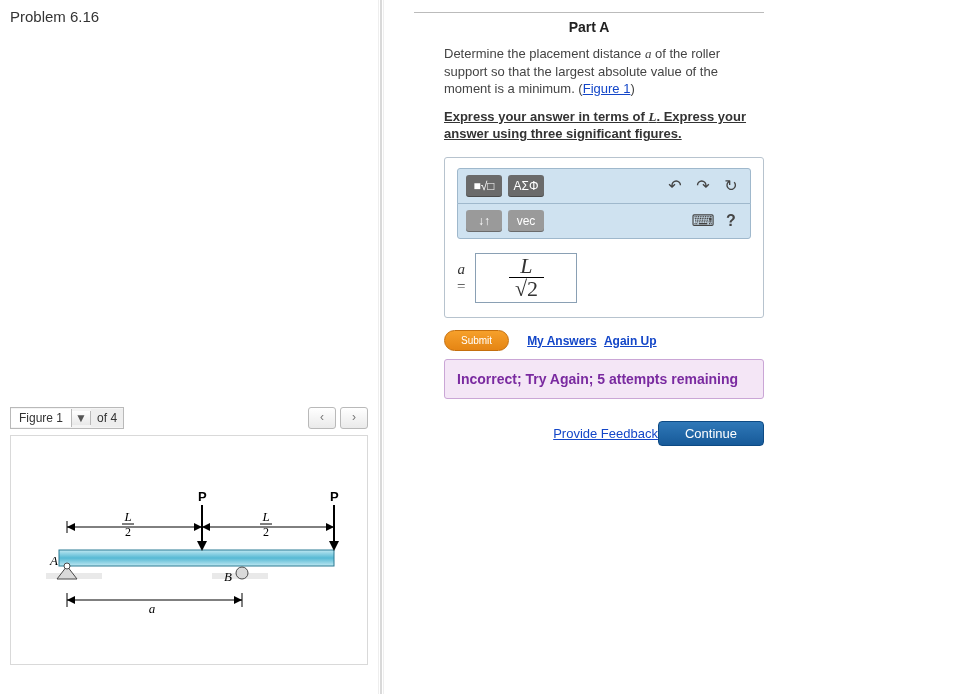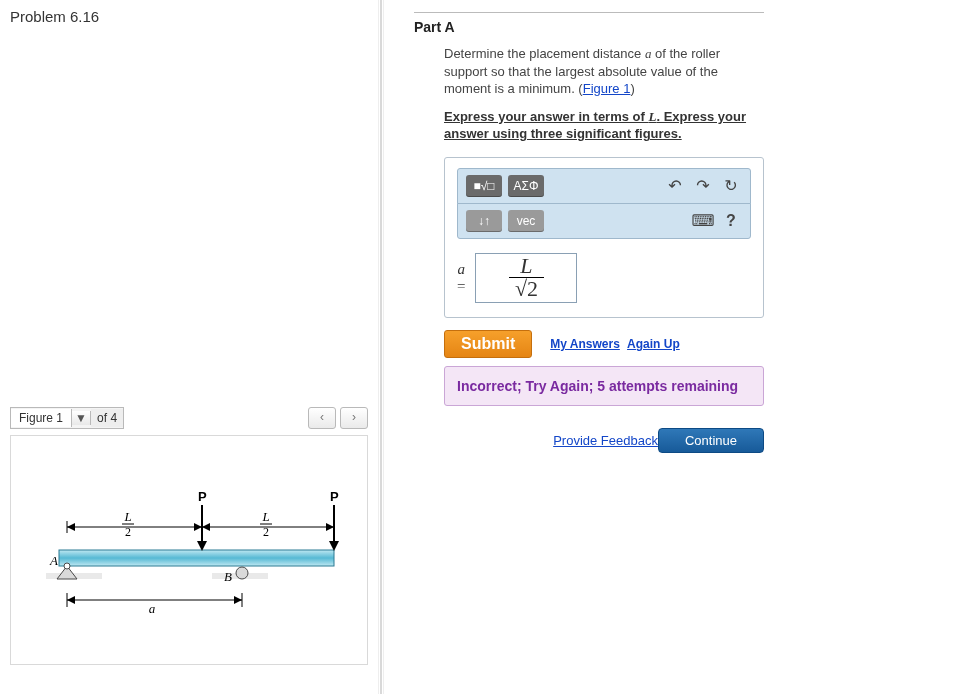--- a/index.html
+++ b/index.html
@@ -22,21 +22,21 @@
   .fig-select .tot { padding:2px 6px; background:#eee; }
   .fig-nav { margin-left:auto; display:flex; gap:4px; }
   .nav-btn { width:26px; height:20px; border:1px solid #b9b9b9; background:linear-gradient(#fff,#eaeaea);
              border-radius:3px; text-align:center; line-height:18px; color:#777; font-size:12px;}
   .figure-panel { border:1px solid #d9d9d9; margin-top:4px; height:230px; box-sizing:border-box;
                   display:flex; align-items:center; justify-content:center; background:#fff;
                   overflow:hidden; }
 
   
   .hr-top { border:none; border-top:1px solid #bbb; margin:12px 0 6px 0; }
-  .part-title { font-weight:bold; font-size:14px; margin:4px 0 10px 0; color:#222; }
+  .part-title { font-weight:bold; font-size:14px; margin:4px 0 10px 0; color:#222;text-align:center; }
   .q-text { margin:0 0 10px 30px; max-width:320px; line-height:1.35; color:#444; }
   .q-text a { color:#1346c8; text-decoration:underline; }
   .q-bold { font-weight:bold; margin:0 0 14px 30px; max-width:340px; line-height:1.35;text-decoration:underline; }
   .q-bold .ital { font-style:italic; font-family: 'Times New Roman', serif; }
 
   .answer-block { margin-left:30px; border:1px solid #b7c3ce; border-radius:3px; width:320px;
                   box-sizing:border-box; padding:10px 12px 14px 12px; background:#fff; }
   .tool-row { background:#cfe2f0; border:1px solid #9fb8cc; border-radius:3px; padding:6px 8px;
               display:flex; align-items:center; gap:6px; }
   .tool-row + .tool-row { margin-top:-1px; border-top-left-radius:0; border-top-right-radius:0;}
@@ -48,22 +48,22 @@
   .tr-spacer { flex:1; }
   .ticon { width:22px; height:22px; display:inline-flex; align-items:center; justify-content:center;
            color:#444; font-size:16px; }
   .answer-line { display:flex; align-items:center; gap:10px; margin-top:14px; }
   .var-eq { font-family:'Times New Roman', serif; font-style:italic; font-size:15px; color:#333;
             text-align:center; line-height:1.1;}
   .ans-box { border:1px solid #8aa0b4; width:100px; height:48px; display:flex; align-items:center;
              justify-content:center; }
 
   .submit-row { margin:12px 0 8px 30px; display:flex; align-items:center; gap:18px;}
-  .submit-btn { background:linear-gradient(#f6a02b,#e58514); color:#fff; font-weight:bold;
-                border:1px solid #c56f0d; border-radius:3px; padding:4px 16px; font-size:16px;}
+  .submit-btn { background:linear-gradient(#f6a02b,#e58514); color:#fff; font-weight:normal;
+                border:1px solid #c56f0d; border-radius:11px; padding:4px 16px; font-size:10px;}
   .link { color:#1346c8; text-decoration:underline; font-size:12px; font-weight:bold;}
   .feedback-box { margin:6px 0 0 30px; width:320px; box-sizing:border-box; border:1px solid #caa6d6;
                   background:#f4e6f6; border-radius:3px; padding:10px 12px; color:#7a2aa0;
                   font-weight:bold; font-size:14px; line-height:1.3;}
   .bottom-row { margin:22px 0 0 30px; display:flex; align-items:center; 
                 justify-content:flex-end; width:320px;}
   .bottom-row .link2 { color:#1346c8; text-decoration:underline; font-size:13px;}
   .continue-btn { background:linear-gradient(#2f78b8,#175a99); color:#fff; border:1px solid #0d4a84;
                   border-radius:4px; padding:4px 26px; font-size:13px;}
 

